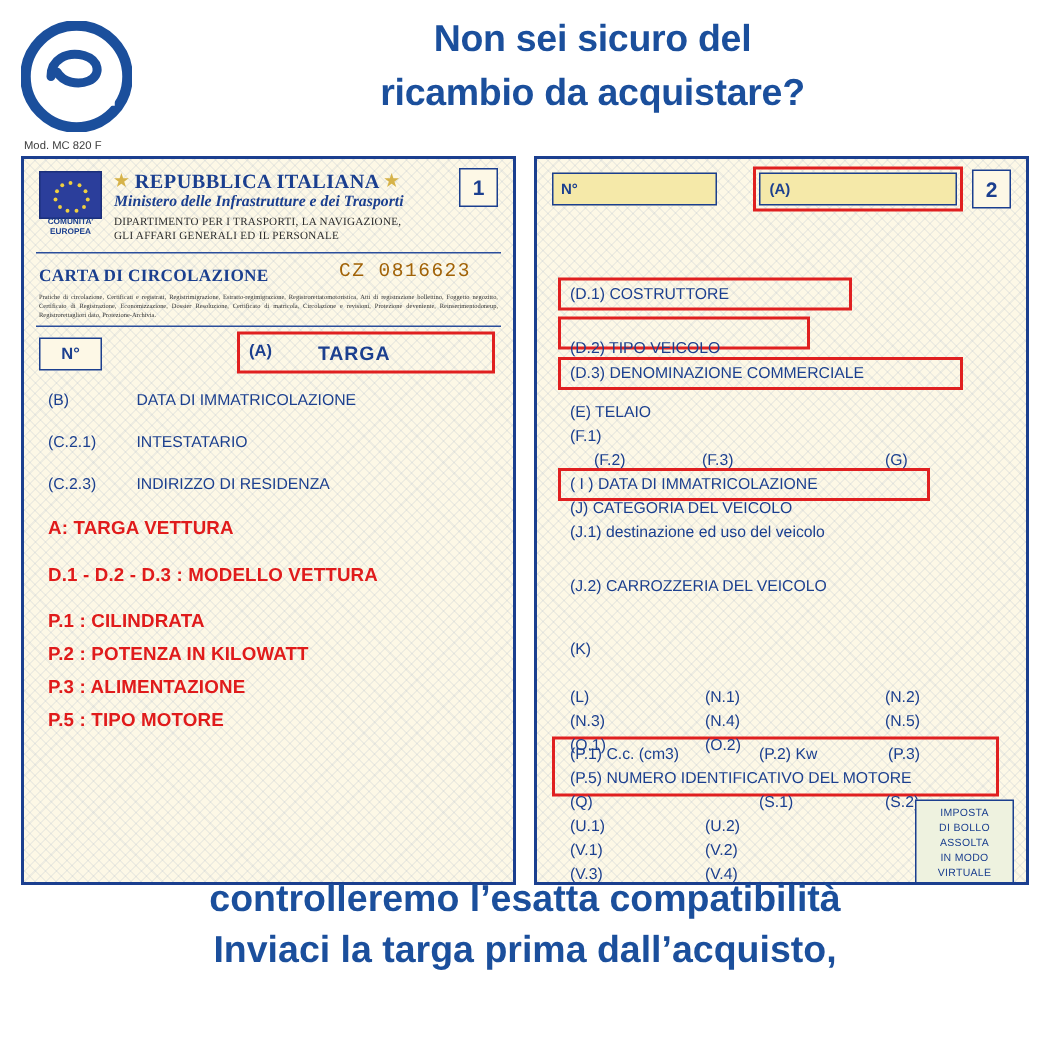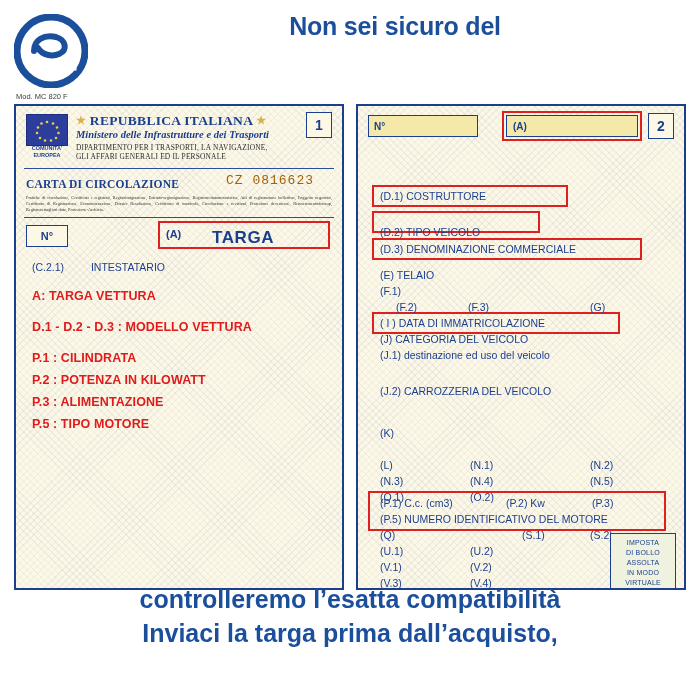--- a/index.html
+++ b/index.html
@@ -244,21 +244,21 @@
     position: absolute;
     left: 140px; top: 3px;
     color: #1b3f8f;
     font-size: 11px;
     font-weight: bold;
   }
   .targa-word {
     position: absolute;
     left: 186px; top: 3px;
     color: #1b3f8f;
-    font-size: 17px;
+    font-size: 13px;
     font-weight: bold;
     letter-spacing: 0.6px;
   }
 
   .field-list {
     margin: 10px 0 0 16px;
   }
   .field {
     color: #1b3f8f;
     font-size: 10.5px;
@@ -366,20 +366,21 @@
   <div class="header">
     <div class="logo">
       <svg width="74" height="74" viewBox="0 0 74 74">
         <circle cx="37" cy="37" r="34" fill="none" stroke="#1b4f9c" stroke-width="7"></circle>
         <path d="M58 22 L58 52 L40 52" fill="none" stroke="#ffffff" stroke-width="9"></path>
         <path d="M20 37 C20 26, 30 20, 42 23 C52 26, 54 36, 45 40 C38 43, 28 41, 24 34" fill="none" stroke="#1b4f9c" stroke-width="6" stroke-linecap="round"></path>
       </svg>
     </div>
     <div class="headline">
       <div>Non sei sicuro del</div>
+      <div>ricambio da acquistare?</div>
     </div>
   </div>
 
   <div class="doc doc-left">
     <div class="guilloche"></div>
     <div class="doc-inner">
 
       <div class="rep-header">
         <div class="eu-flag">
           <svg class="stars" width="40" height="30" viewBox="0 0 40 30">
@@ -423,22 +424,30 @@
 
       <div class="nrow">
         <div class="nbox">N°</div>
         <div class="targa-hl"></div>
         <div class="label-a">(A)</div>
         <div class="targa-word">TARGA</div>
       </div>
 
       <div class="field-list">
         <div class="field">
+          <span class="code">(B)</span>
+          <span>DATA DI IMMATRICOLAZIONE</span>
+        </div>
+        <div class="field">
           <span class="code">(C.2.1)</span>
           <span>INTESTATARIO</span>
+        </div>
+        <div class="field">
+          <span class="code">(C.2.3)</span>
+          <span>INDIRIZZO DI RESIDENZA</span>
         </div>
       </div>
 
       <div class="redlist">
         <div class="redline">A: TARGA VETTURA</div>
         <div class="redline">D.1 - D.2 - D.3 : MODELLO VETTURA</div>
         <div class="redline tight">P.1 : CILINDRATA</div>
         <div class="redline tight">P.2 : POTENZA IN KILOWATT</div>
         <div class="redline tight">P.3 : ALIMENTAZIONE</div>
         <div class="redline tight">P.5 :  TIPO MOTORE</div>
@@ -492,21 +501,21 @@
         <div class="rf" style="left:232px; top:328px;">(N.5)</div>
         <div class="rf" style="left:22px; top:344px;">(O.1)</div>
         <div class="rf" style="left:112px; top:344px;">(O.2)</div>
 
         <div class="rf" style="left:22px; top:350px;">(P.1) C.c. (cm3)</div>
         <div class="rf" style="left:148px; top:350px;">(P.2) Kw</div>
         <div class="rf" style="left:234px; top:350px;">(P.3)</div>
         <div class="rf" style="left:22px; top:366px;">(P.5) NUMERO IDENTIFICATIVO DEL MOTORE</div>
 
         <div class="rf" style="left:22px; top:382px;">(Q)</div>
-        <div class="rf" style="left:164px; top:382px;text-align:right;">(S.1)</div>
+        <div class="rf" style="left:148px; top:382px;text-align:right;">(S.1)</div>
         <div class="rf" style="left:232px; top:382px;">(S.2)</div>
 
         <div class="rf" style="left:22px; top:398px;">(U.1)</div>
         <div class="rf" style="left:112px; top:398px;">(U.2)</div>
         <div class="rf" style="left:22px; top:414px;">(V.1)</div>
         <div class="rf" style="left:112px; top:414px;">(V.2)</div>
         <div class="rf" style="left:22px; top:430px;">(V.3)</div>
         <div class="rf" style="left:112px; top:430px;">(V.4)</div>
 
       </div>

